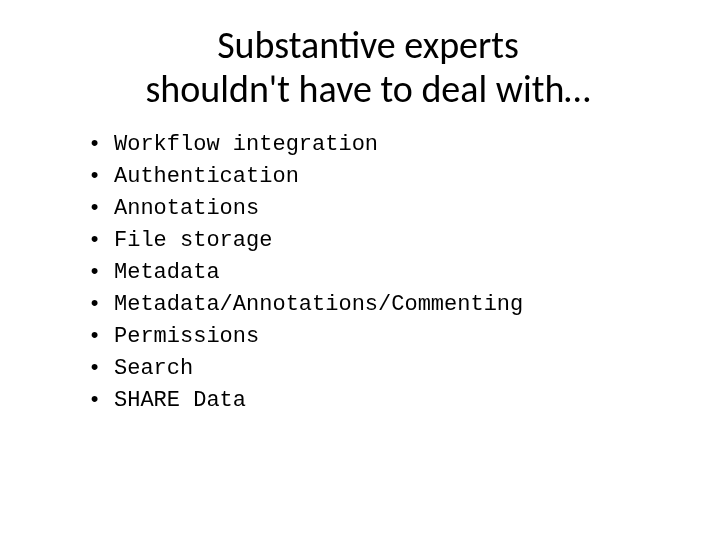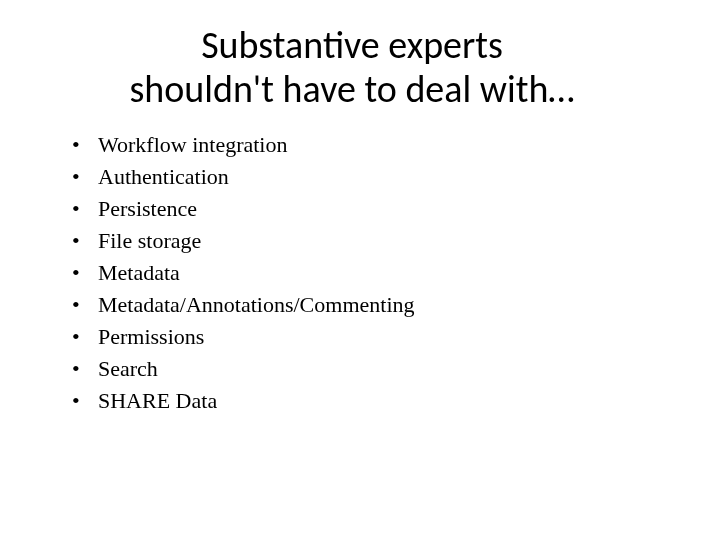--- a/index.html
+++ b/index.html
@@ -9,35 +9,36 @@
     height: 540px;
     background: #fff;
     font-family: Calibri, "Segoe UI", Arial, sans-serif;
     color: #000;
   }
   .slide {
     box-sizing: border-box;
     width: 704px;
     height: 540px;
     padding: 24px 48px 0 48px;
+    margin-left: 16px;
   }
   .title {
     text-align: center;
     font-size: 38px;
     line-height: 1.15;
     margin: 0 0 18px 0;
     font-weight: 400;
   }
   .title .normal { font-weight: 400; }
   .title .bold { font-weight: 400; }
   ul.bullets {
     list-style: none;
     margin: 0;
     padding: 0 0 0 24px;
-    font-family: Liberation Serif, serif;
+    font-family: Liberation Mono, monospace;
     font-size: 22px;
     line-height: 1.45;
   }
   ul.bullets li {
     position: relative;
     padding-left: 26px;
   }
   ul.bullets li::before {
     content: "•";
     position: absolute;
@@ -52,21 +53,21 @@
 
 <div class="slide">
   <h1 class="title">
     <span class="normal">Substantive experts</span><br>
     <span class="bold">shouldn't</span><span class="normal"> have to deal with…</span>
   </h1>
 
   <ul class="bullets">
     <li>Workflow integration</li>
     <li>Authentication</li>
-    <li>Persistence</li>
+    <li>Annotations</li>
     <li>File storage</li>
     <li>Metadata</li>
     <li>Metadata/Annotations/Commenting</li>
     <li>Permissions</li>
     <li>Search</li>
     <li>SHARE Data</li>
   </ul>
 </div>
 
 </body></html>

